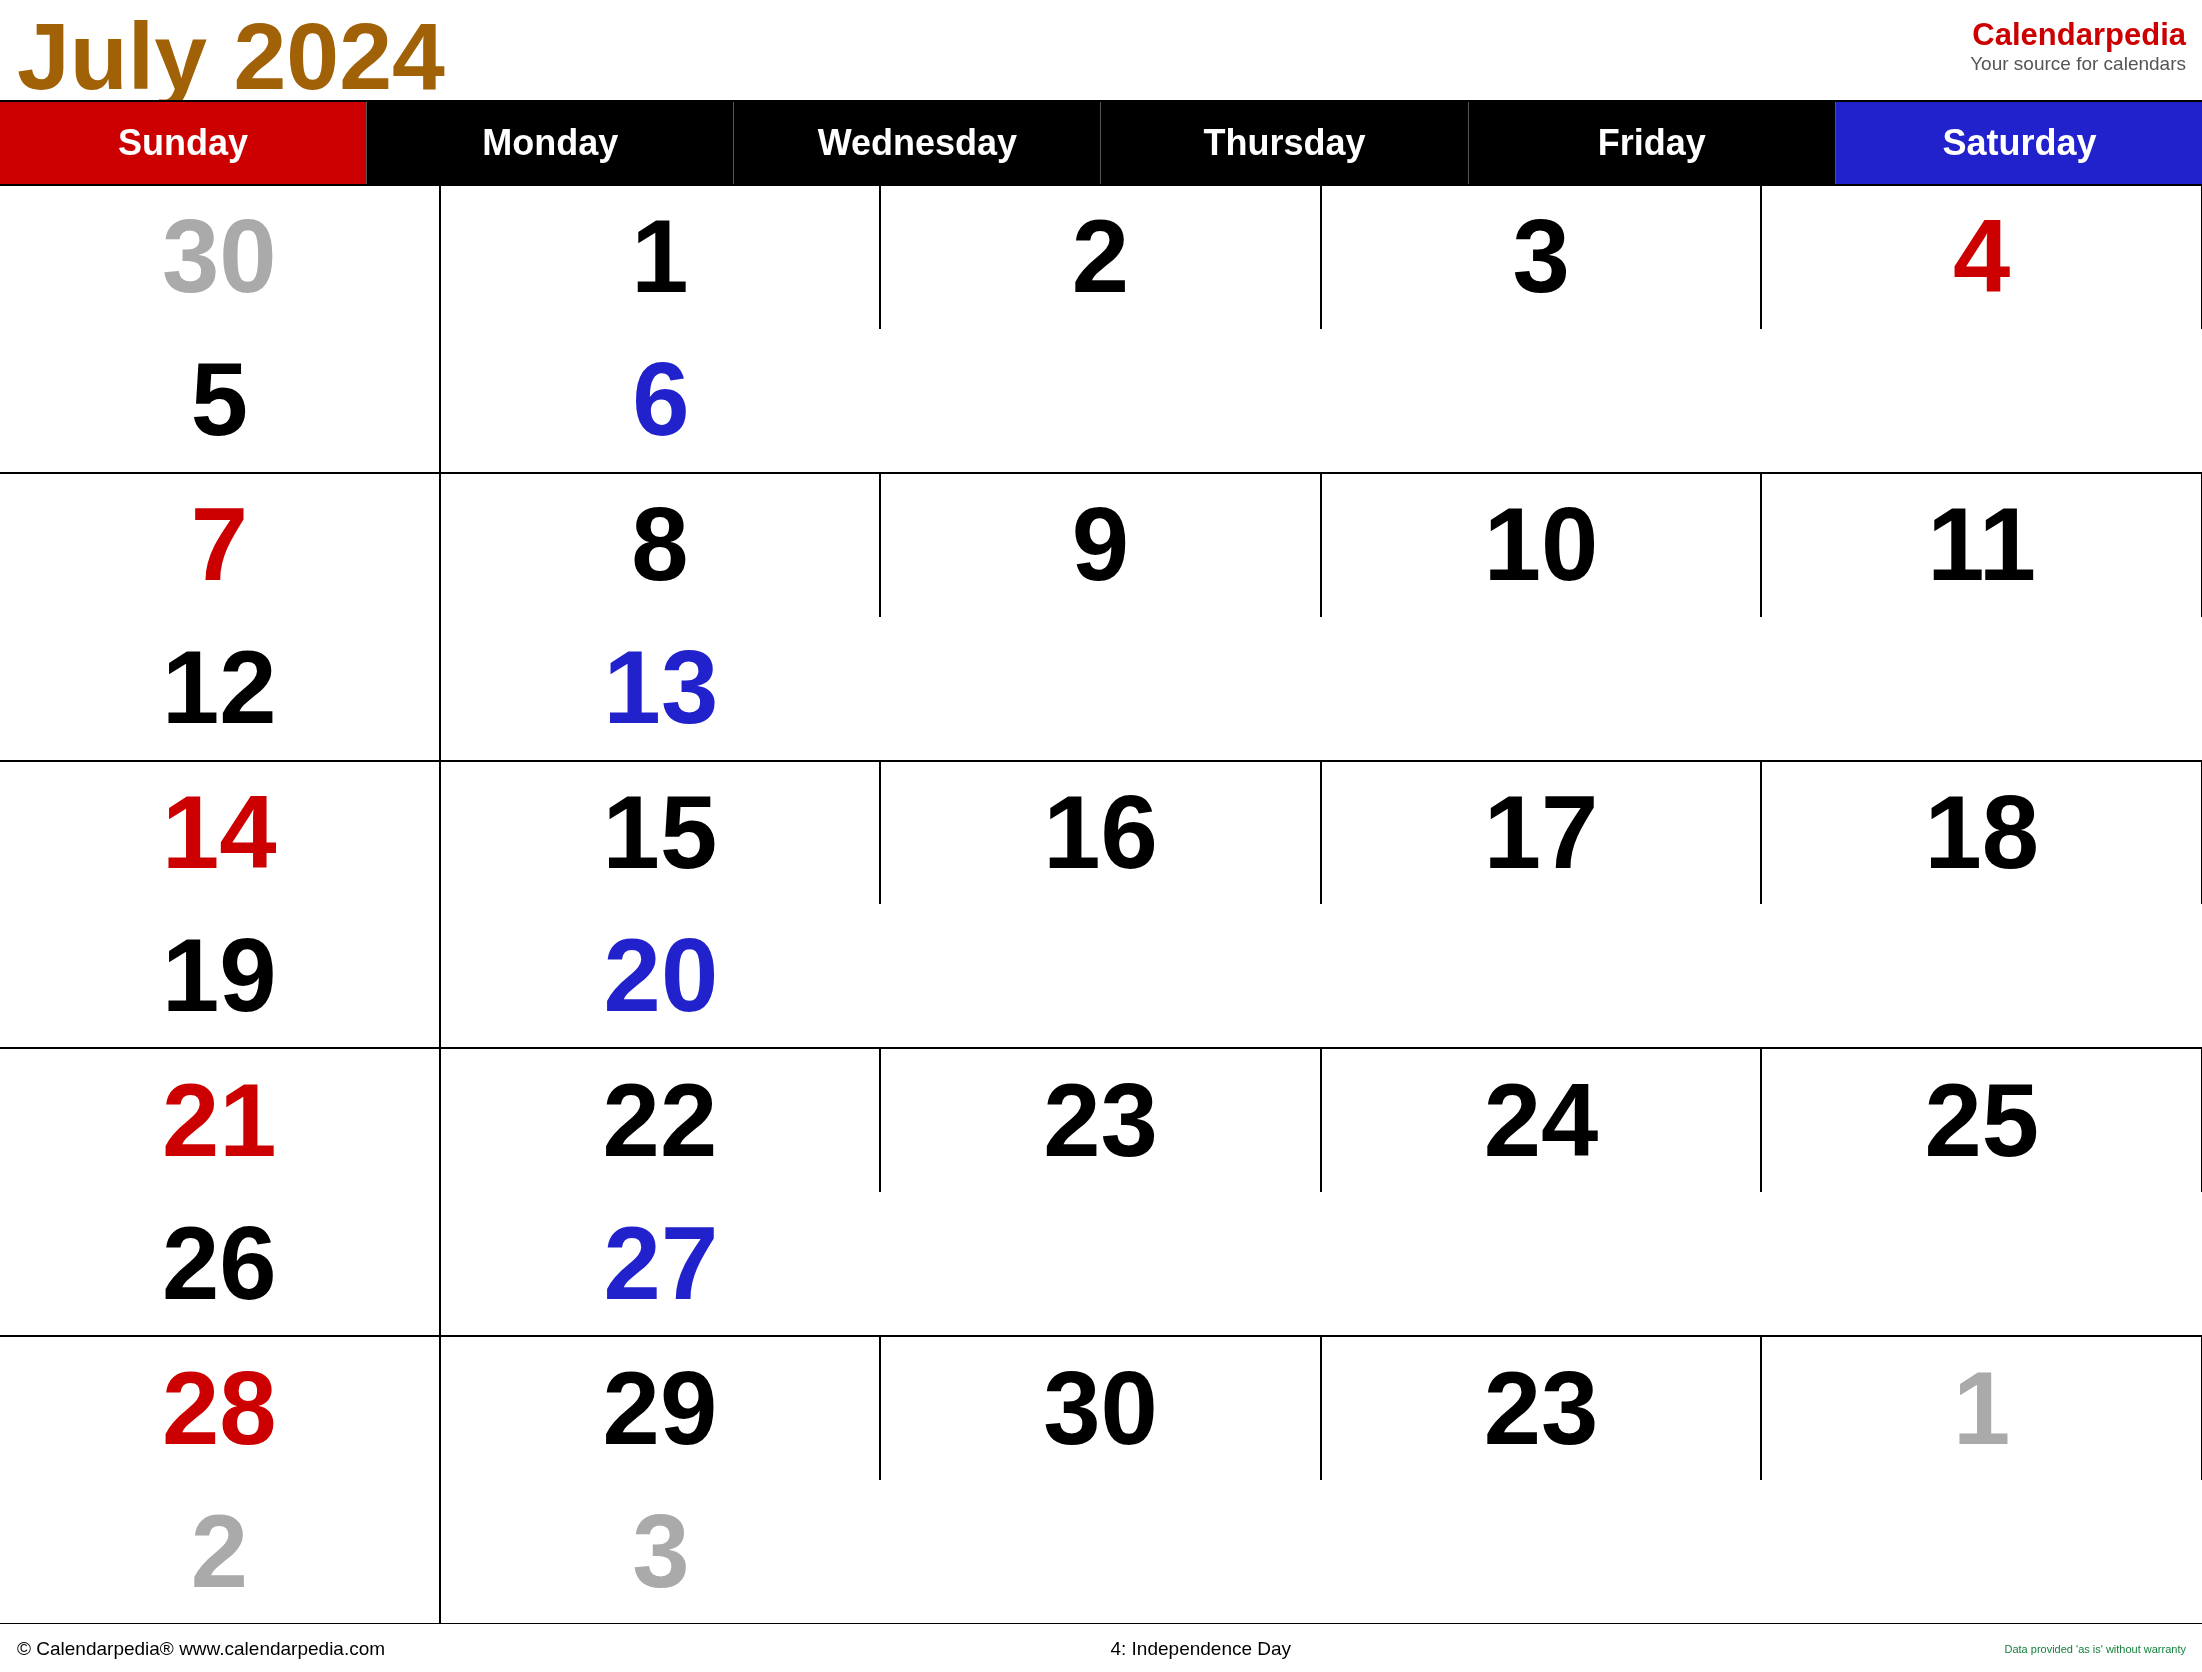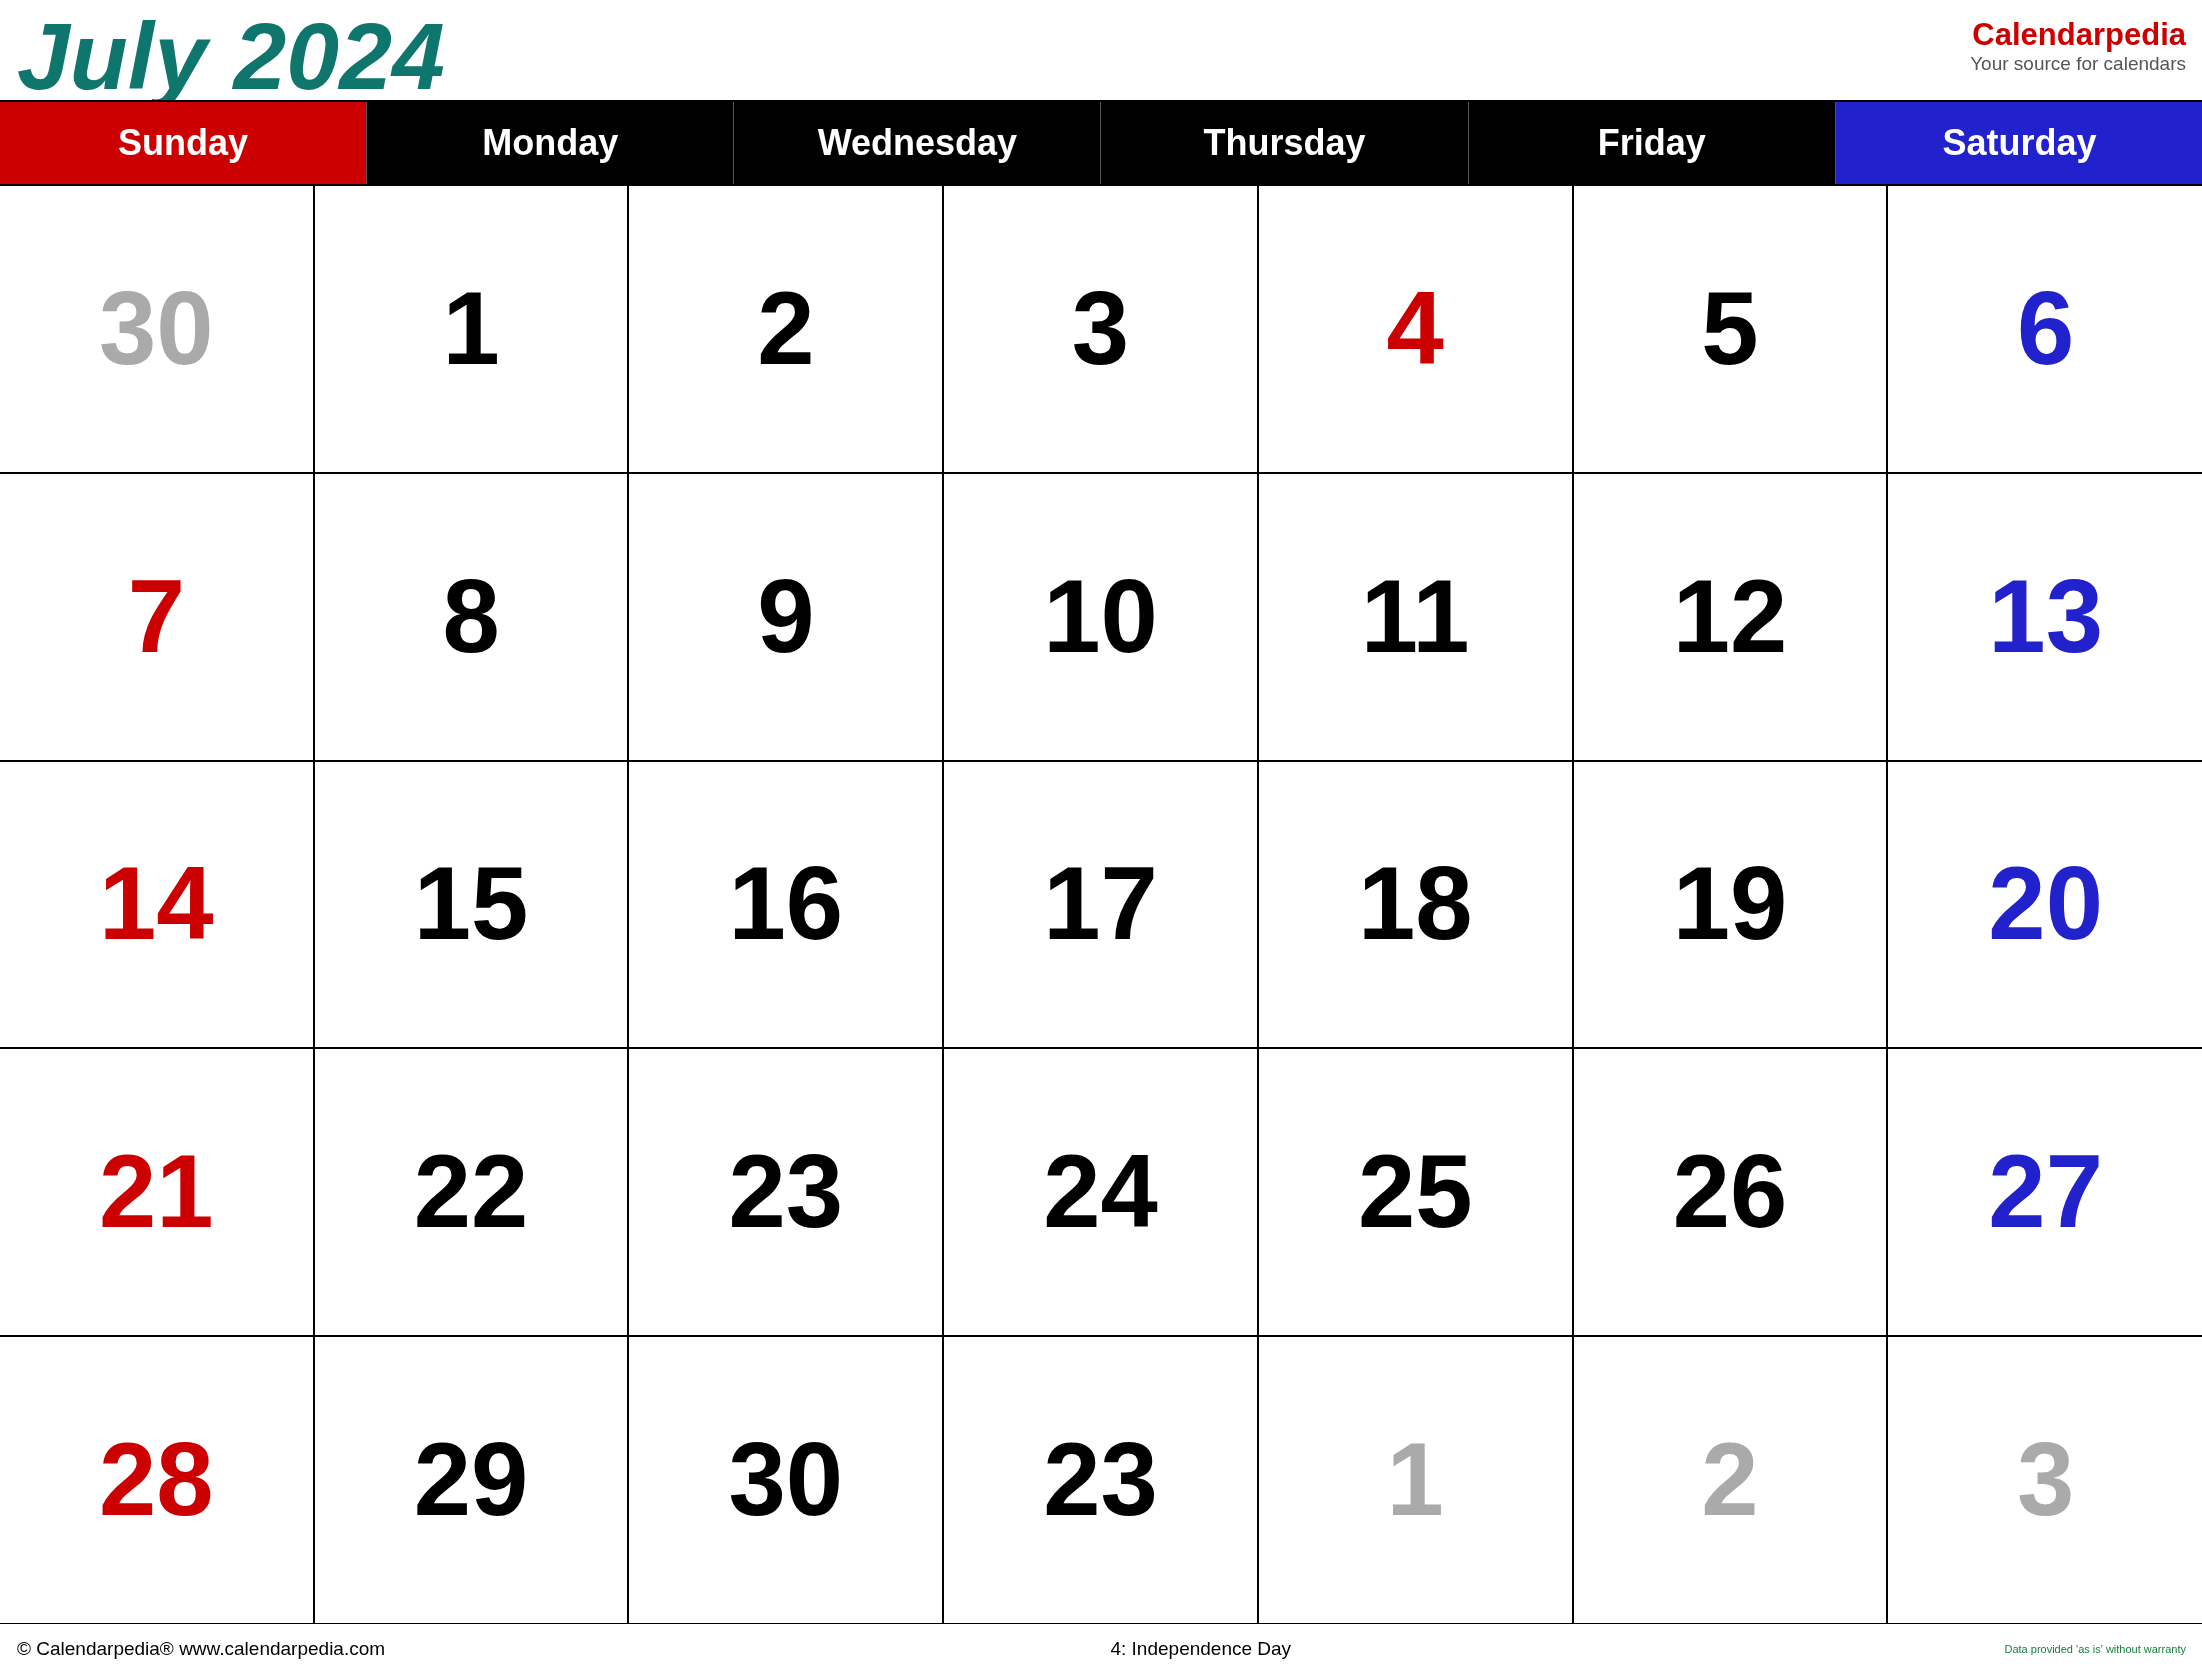--- a/index.html
+++ b/index.html
@@ -27,23 +27,22 @@
       display: flex;
       justify-content: space-between;
       align-items: flex-start;
       padding: 8.6px 17px 4.3px 17px;
       height: 100px;
     }
 
     #month-title {
       font-size: 95px;
       font-weight: bold;
-      color: #0f766e;
+      color: #a16207;
       line-height: 1;
-      font-style: italic;
     }
 
     #brand {
       display: flex;
       flex-direction: column;
       align-items: flex-end;
       padding-top: 8.6px;
     }
 
     #brand-name {
@@ -98,21 +97,21 @@
     }
 
     #calendar-grid {
       flex: 1;
       display: grid;
       grid-template-rows: repeat(5, 1fr);
     }
 
     .calendar-row {
       display: grid;
-      grid-template-columns: repeat(7, 1fr);
+      grid-template-columns: repeat(5, 1fr);
       border-top: 2.6px solid #000;
     }
 
     .calendar-cell {
       display: flex;
       align-items: center;
       justify-content: center;
       border-right: 2.6px solid #000;
       font-size: 103px;
       font-weight: bold;

